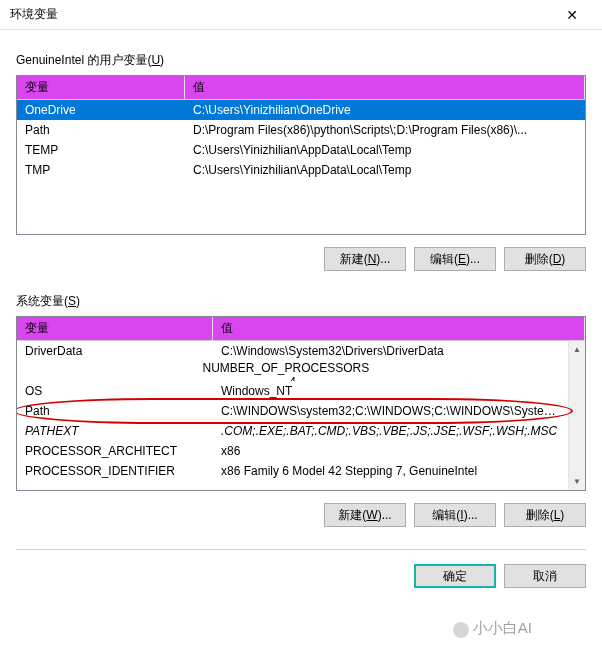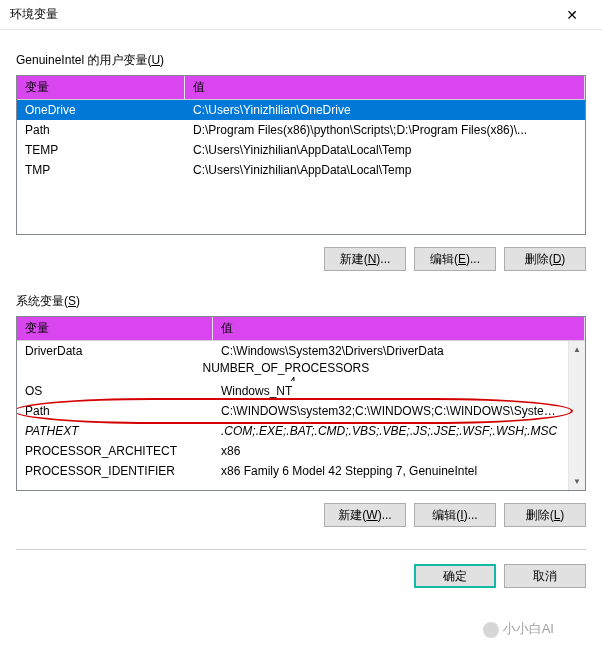--- a/index.html
+++ b/index.html
@@ -139,27 +139,27 @@
   }
   .highlight-oval {
     position: absolute;
     border: 2px solid #d40000;
     border-radius: 50% / 100%;
     pointer-events: none;
     z-index: 5;
   }
   .watermark {
     position: absolute;
-    right: 48px;
+    right: 70px;
     bottom: 12px;
     display: flex;
     align-items: flex-end;
     gap: 4px;
     color: #888;
-    font-size: 13px;
+    font-size: 15px;
     opacity: 0.8;
     z-index: 10;
   }
   .wm-icon {
     width: 16px;
     height: 16px;
     border-radius: 50%;
     background: #ccc;
     display: inline-block;
   }

